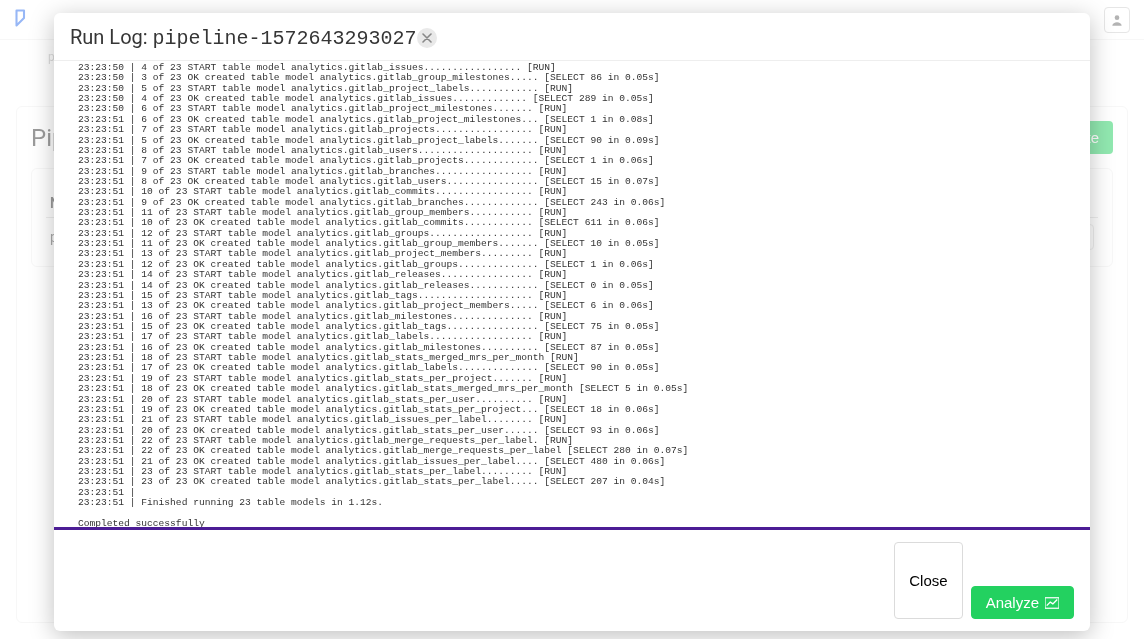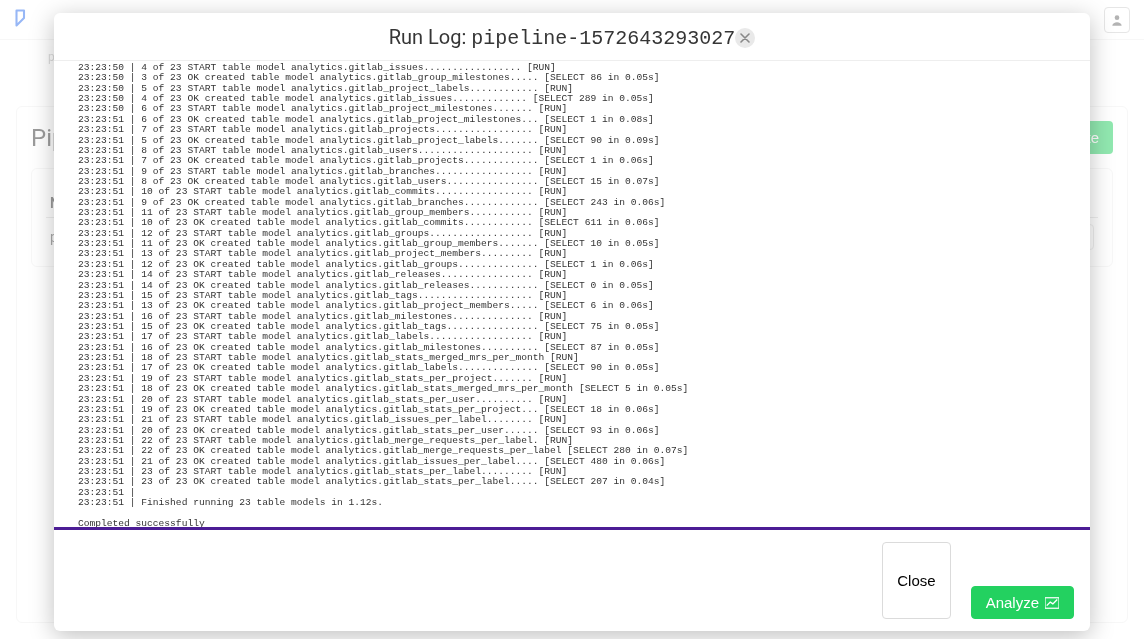--- a/index.html
+++ b/index.html
@@ -49,39 +49,39 @@
     position:absolute; inset:0; background:rgba(255,255,255,0.5);
   }
   .modal {
     position:absolute; left:54px; right:54px; top:13px; bottom:8px;
     background:#fff; border-radius:6px;
     box-shadow:0 5px 25px rgba(0,0,0,0.25);
     display:flex; flex-direction:column;
   }
   .modal-head {
     padding:12px 16px 10px 16px;
-    display:flex; align-items:center; justify-content:center;
+    display:flex; align-items:center; justify-content:flex-start;
   }
   .modal-title { font-size:20px; font-weight:400; }
   .modal-title .mono { font-family:"SFMono-Regular", Consolas, "Liberation Mono", Menlo, monospace; }
   .modal-close {
     width:20px; height:20px; border-radius:50%; background:#e9e9e9;
     display:flex; align-items:center; justify-content:center;
     color:#888; font-size:12px; cursor:pointer;
   }
   .modal-body {
     flex:1; border-top:1px solid #eee; border-bottom:3px solid #4c1d95;
     padding:2px 24px; overflow:hidden;
   }
   .log {
     font-family:"SFMono-Regular", Consolas, "Liberation Mono", Menlo, monospace;
     font-size:9.6px; line-height:1.08; white-space:pre; color:#333;
   }
   .modal-foot {
-    padding:12px 16px; display:flex; justify-content:flex-end; gap:20px;
+    padding:12px 16px; display:flex; justify-content:flex-end; gap:8px;
   }
   .btn {
     padding:7px 14px; font-size:15px; border-radius:4px; border:1px solid #dbdbdb;
     background:#fff; cursor:pointer;
   }
   .btn-primary {
     background:#23d160; border-color:#23d160; color:#fff;
     display:flex; align-items:center; gap:6px;margin-top:44px;
   }
   .chart-icon { width:14px; height:12px; }

